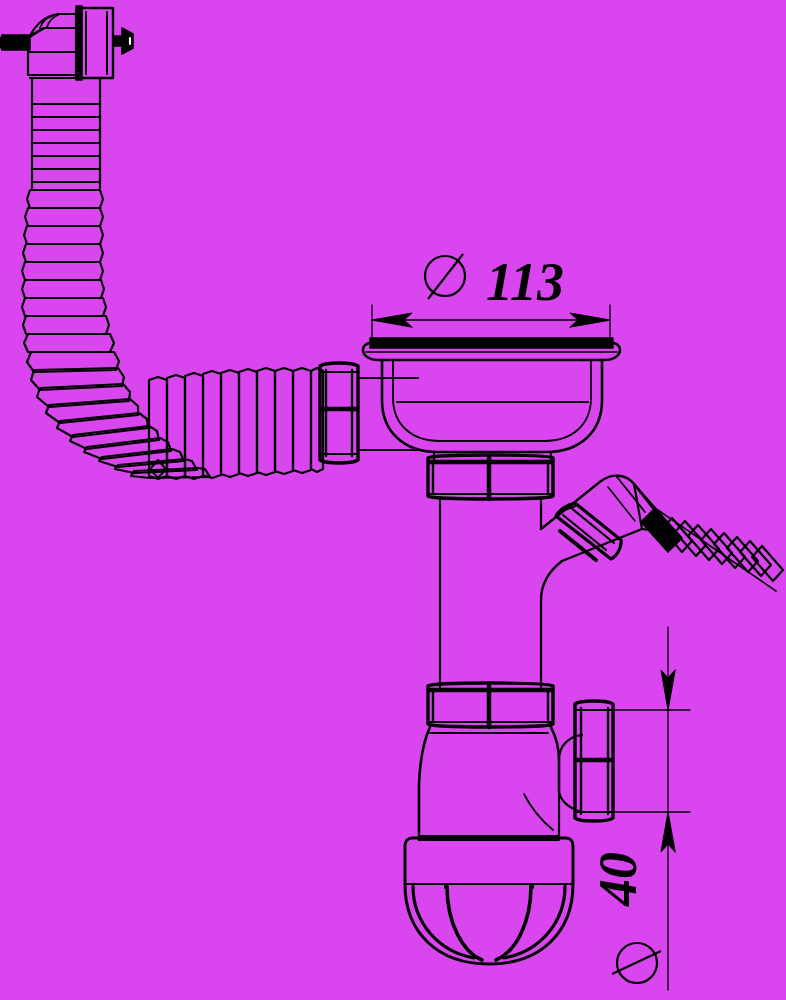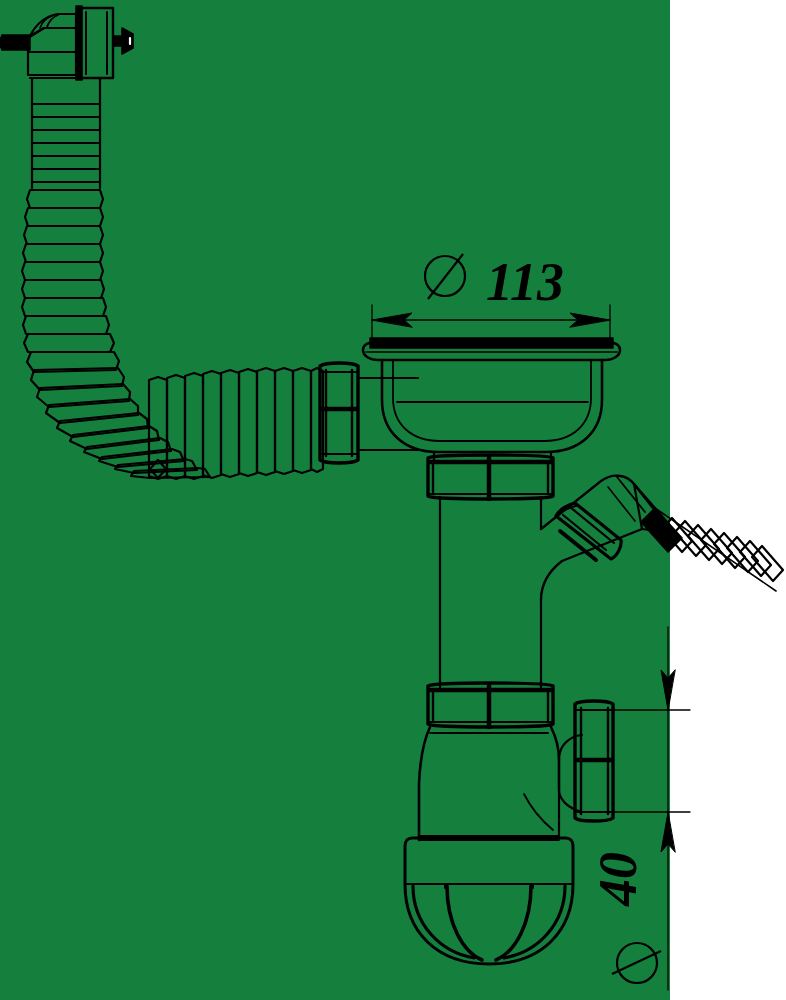--- a/index.html
+++ b/index.html
@@ -1,18 +1,18 @@
 <!DOCTYPE html>
 <html><head>
 <meta charset="utf-8">
 <title>Technical Drawing</title>
 <style>
   html,body{margin:0;padding:0;background:#ffffff;}
   body{width:786px;height:1000px;overflow:hidden;font-family:"Liberation Sans",sans-serif;}
-  #sheet{position:relative;width:670px;height:1000px;background:#15803d;}
+  #sheet{position:relative;width:786px;height:1000px;background:#d946ef;}
   #sheet svg{position:absolute;left:0;top:0;display:block;}
   .dimtext{font-family:"Liberation Serif",serif;font-style:italic;font-weight:700;fill:#000;}
 </style>
 </head>
 <body>
 
 <div id="sheet">
 
 <svg width="786" height="1000" viewBox="0 0 786 1000" xmlns="http://www.w3.org/2000/svg">
   <defs>

